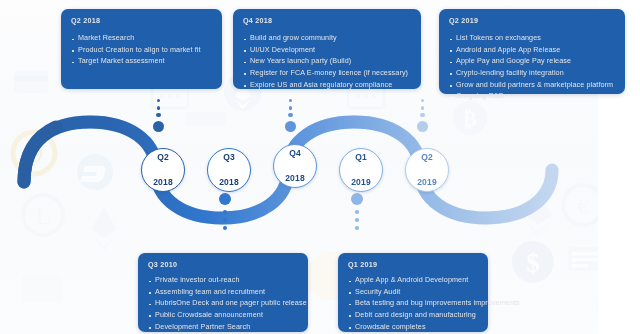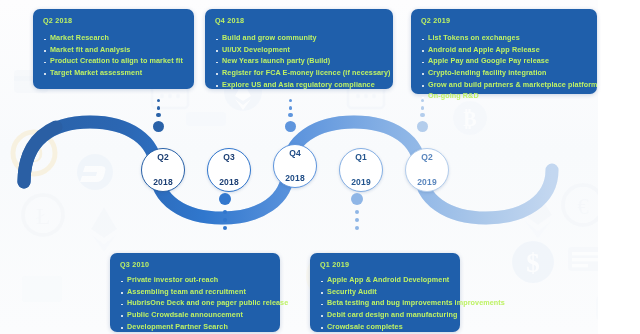--- a/index.html
+++ b/index.html
@@ -25,27 +25,27 @@
         box-shadow:0 1px 3px rgba(40,80,140,.18);gap:15px;}
   .node .q{font-size:8.5px;font-weight:700;line-height:1.12;letter-spacing:.2px;}
   .node .y{font-size:8.5px;font-weight:700;line-height:1.12;letter-spacing:.2px;}
 
   
   .conn{position:absolute;display:flex;flex-direction:column;align-items:center;}
   .conn .big{border-radius:50%;}
   .conn .sm{border-radius:50%;margin-top:3.5px;}
 
   
-  .card{position:absolute;border-radius:7px;color:#bef264;
+  .card{position:absolute;border-radius:7px;color:#e5e5e5;
         padding:7px 9px 8px 10px;box-sizing:border-box;
-        box-shadow:0 1px 4px rgba(30,70,130,.22);}
+        box-shadow:0 1px 4px rgba(30,70,130,.22);margin-left:28px;}
   .card .title{font-size:7.2px;font-weight:700;letter-spacing:.25px;margin-bottom:7px;}
   .card ul{list-style:none;margin:0;padding:0;}
   .card li{font-size:7.2px;line-height:1.62;letter-spacing:.1px;
-           white-space:nowrap;position:relative;padding-left:7px;font-weight:bold;}
+           white-space:nowrap;position:relative;padding-left:7px;}
   .card li:before{content:"";position:absolute;left:1px;top:6.5px;
                   width:1.6px;height:1.6px;border-radius:50%;background:#ffffff;opacity:.95;}
 </style>
 </head>
 <body>
 
 <div id="stage">
 
   <div class="bg-base"></div>
 
@@ -238,21 +238,20 @@
     <span class="sm" style="width:3.4px;height:3.4px;background:#b3cdec;margin-top:0;"></span>
     <span class="sm" style="width:3.8px;height:3.8px;background:#b3cdec;"></span>
     <span class="sm" style="width:4.2px;height:4.2px;background:#b3cdec;"></span>
     <span class="big" style="width:11px;height:11px;background:#b3cdec;margin-top:4px;"></span>
   </div>
 
   <div class="card" style="left:33px;top:9px;width:161px;height:80px;background:#1f5fab;">
     <div class="title">Q2 2018</div>
     <ul>
       <li>Market Research</li>
-      <li>Market fit and Analysis</li>
       <li>Product Creation to align to market fit</li>
       <li>Target Market assessment</li>
     </ul>
   </div>
 
   <div class="card" style="left:205px;top:9px;width:188px;height:80px;background:#1f5fab;">
     <div class="title">Q4 2018</div>
     <ul>
       <li>Build and grow community</li>
       <li>UI/UX Development</li>

